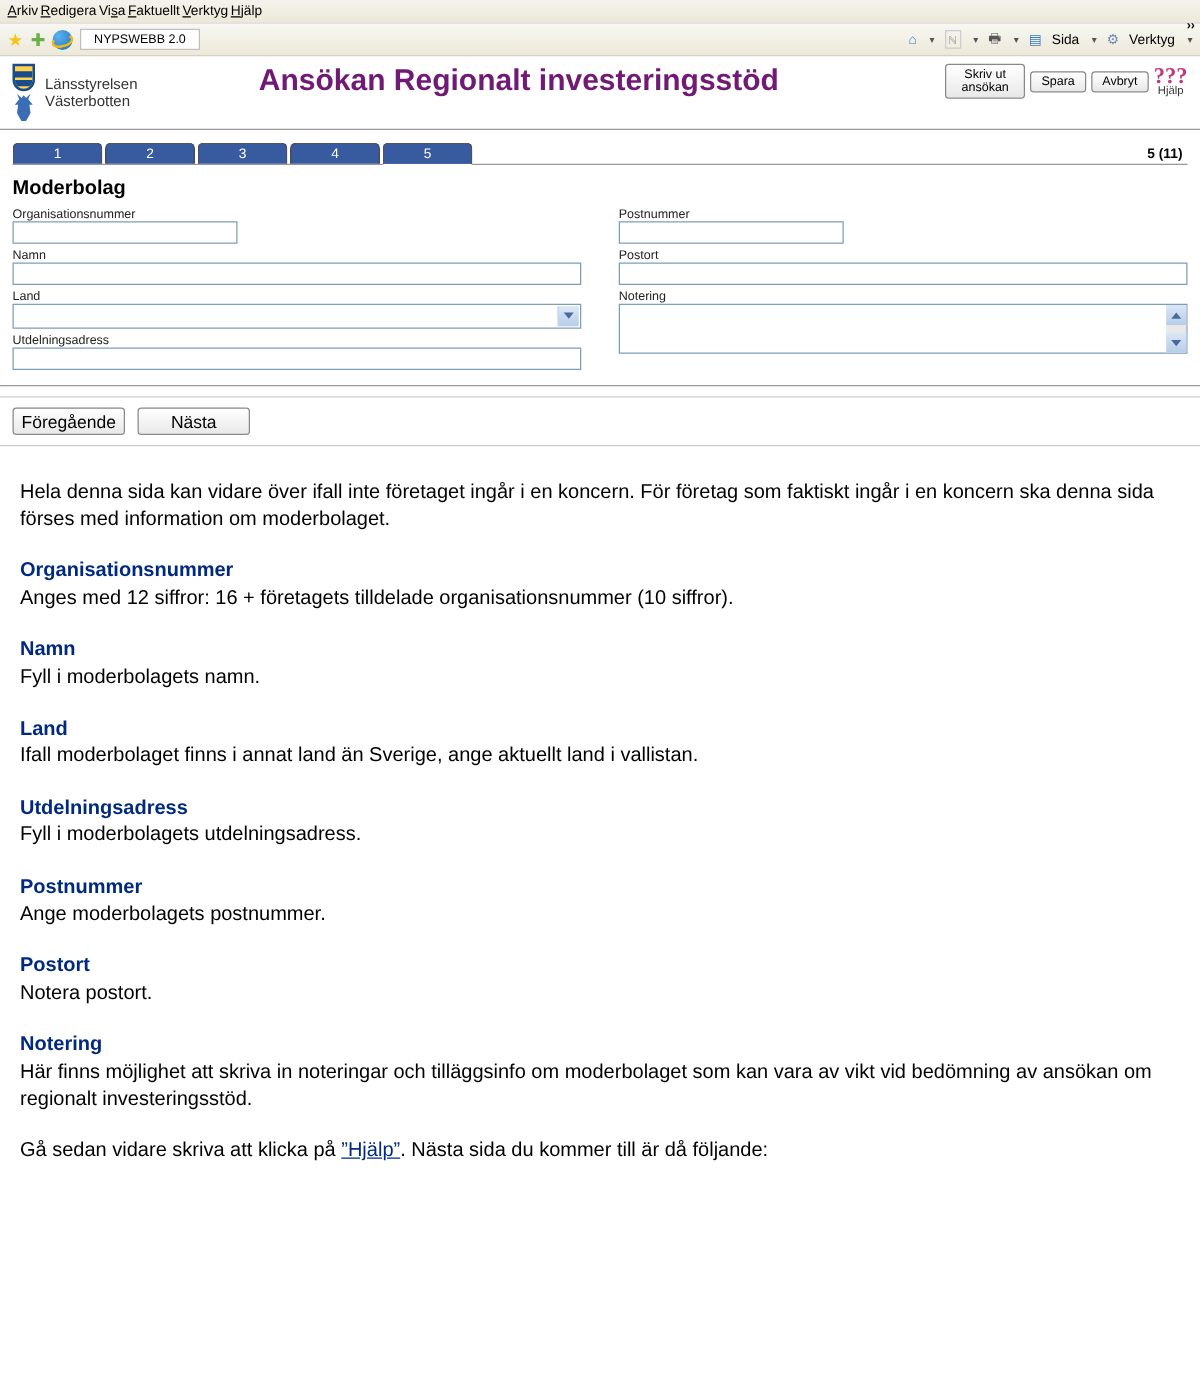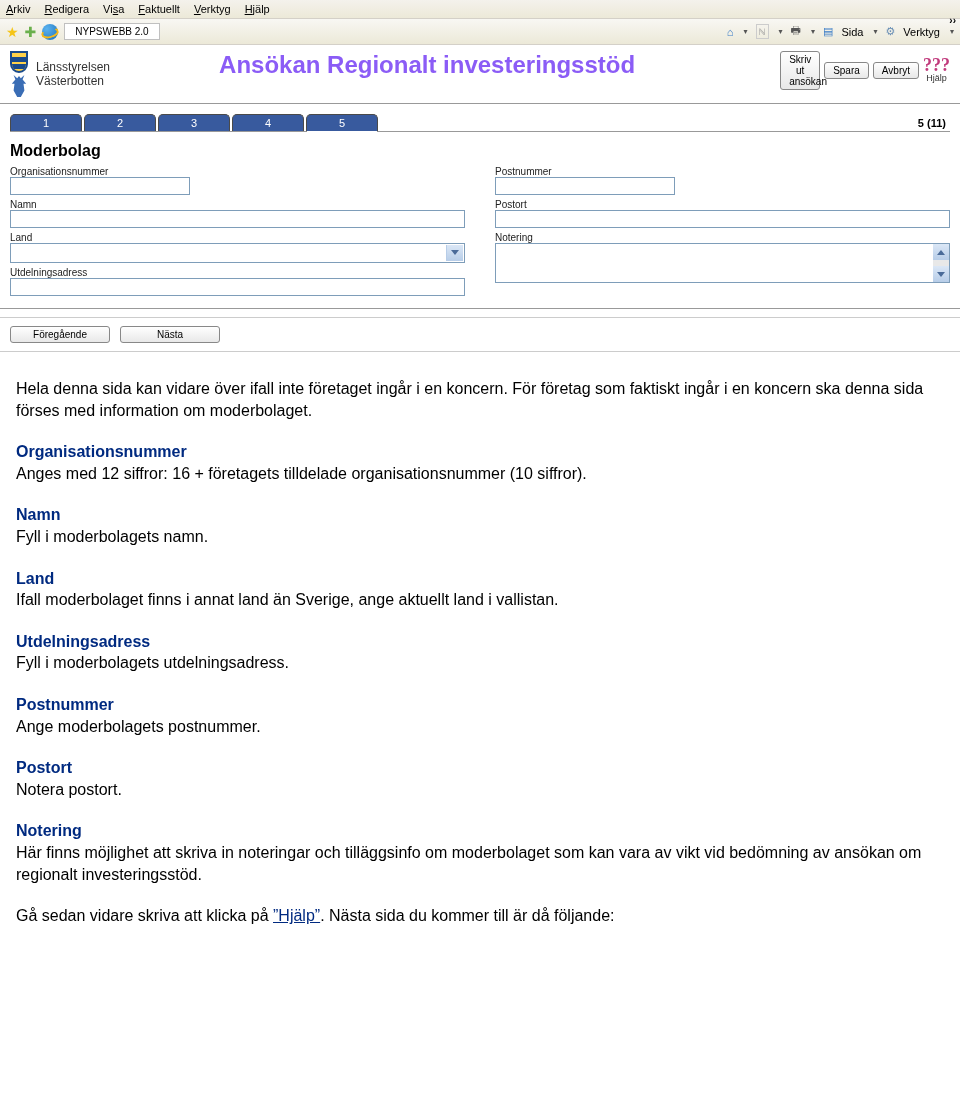--- a/index.html
+++ b/index.html
@@ -8,21 +8,21 @@
     background: #fff;
     width: 960px;
     font-size: 12px;
   }
   
   .menubar {
     background: linear-gradient(#f4f2ec, #ece9d8);
     border-bottom: 1px solid #d4d0c8;
     padding: 3px 6px;
     display: flex;
-    gap: 14px;
+    gap: 2px;
     font-size: 11px;
     align-items: flex-end;
   }
   .menubar span { cursor: default; }
   .menubar .u { text-decoration: underline; }
   .toolbar {
     background: linear-gradient(#f8f7f3, #ece9d8);
     border-bottom: 1px solid #d4d0c8;
     padding: 3px 6px;
     display: flex;
@@ -112,40 +112,40 @@
   .reindeer {
     width: 18px; height: 22px;
     display: inline-block;
     background: #3a6db5;
     clip-path: polygon(20% 0, 30% 20%, 10% 40%, 25% 40%, 20% 70%, 40% 100%, 60% 100%, 80% 70%, 75% 40%, 90% 40%, 70% 20%, 80% 0, 60% 15%, 50% 5%, 40% 15%);
   }
   .logo-text { line-height: 1.2; }
   .app-title {
     font-size: 24px;
     font-weight: bold;
-    color: #8b5cf6;
+    color: #701a75;
     flex: 1;
     text-align: center;
   }
   .hdr-buttons {
     display: flex;
     gap: 4px;
     align-items: center;
   }
   .hdr-btn {
     border: 1px solid #888;
     border-radius: 3px;
     background: linear-gradient(#fff, #e8e8e8);
     padding: 2px 8px;
     font-size: 10px;
     text-align: center;
     line-height: 1.1;
     cursor: pointer;
   }
-  .hdr-btn.two-line { width: 40px; margin-left: 36px; }
+  .hdr-btn.two-line { width: 64px; margin-left: 36px; }
   .help-q {
     font-family: serif;
     font-weight: bold;
     color: #c13a7c;
     font-size: 18px;
     line-height: 0.8;
     text-align: center;
   }
   .help-lbl { font-size: 9px; color: #333; text-align: center; }
   
@@ -270,23 +270,23 @@
     display: flex;
     gap: 10px;
     border-top: 1px solid #ccc;
     border-bottom: 1px solid #ccc;
     margin-top: 8px;
   }
   .nav-btn {
     border: 1px solid #888;
     border-radius: 3px;
     background: linear-gradient(#fff, #e8e8e8);
-    font-size: 10px;
+    font-size: 14px;
     padding: 2px 0;
-    width: 100px;
+    width: 90px;
     text-align: center;
     cursor: pointer;
   }
   
   .instructions {
     padding: 26px 16px 10px 16px;
     font-family: Verdana, Geneva, sans-serif;
     font-size: 16px;
     line-height: 1.35;
     color: #000;

